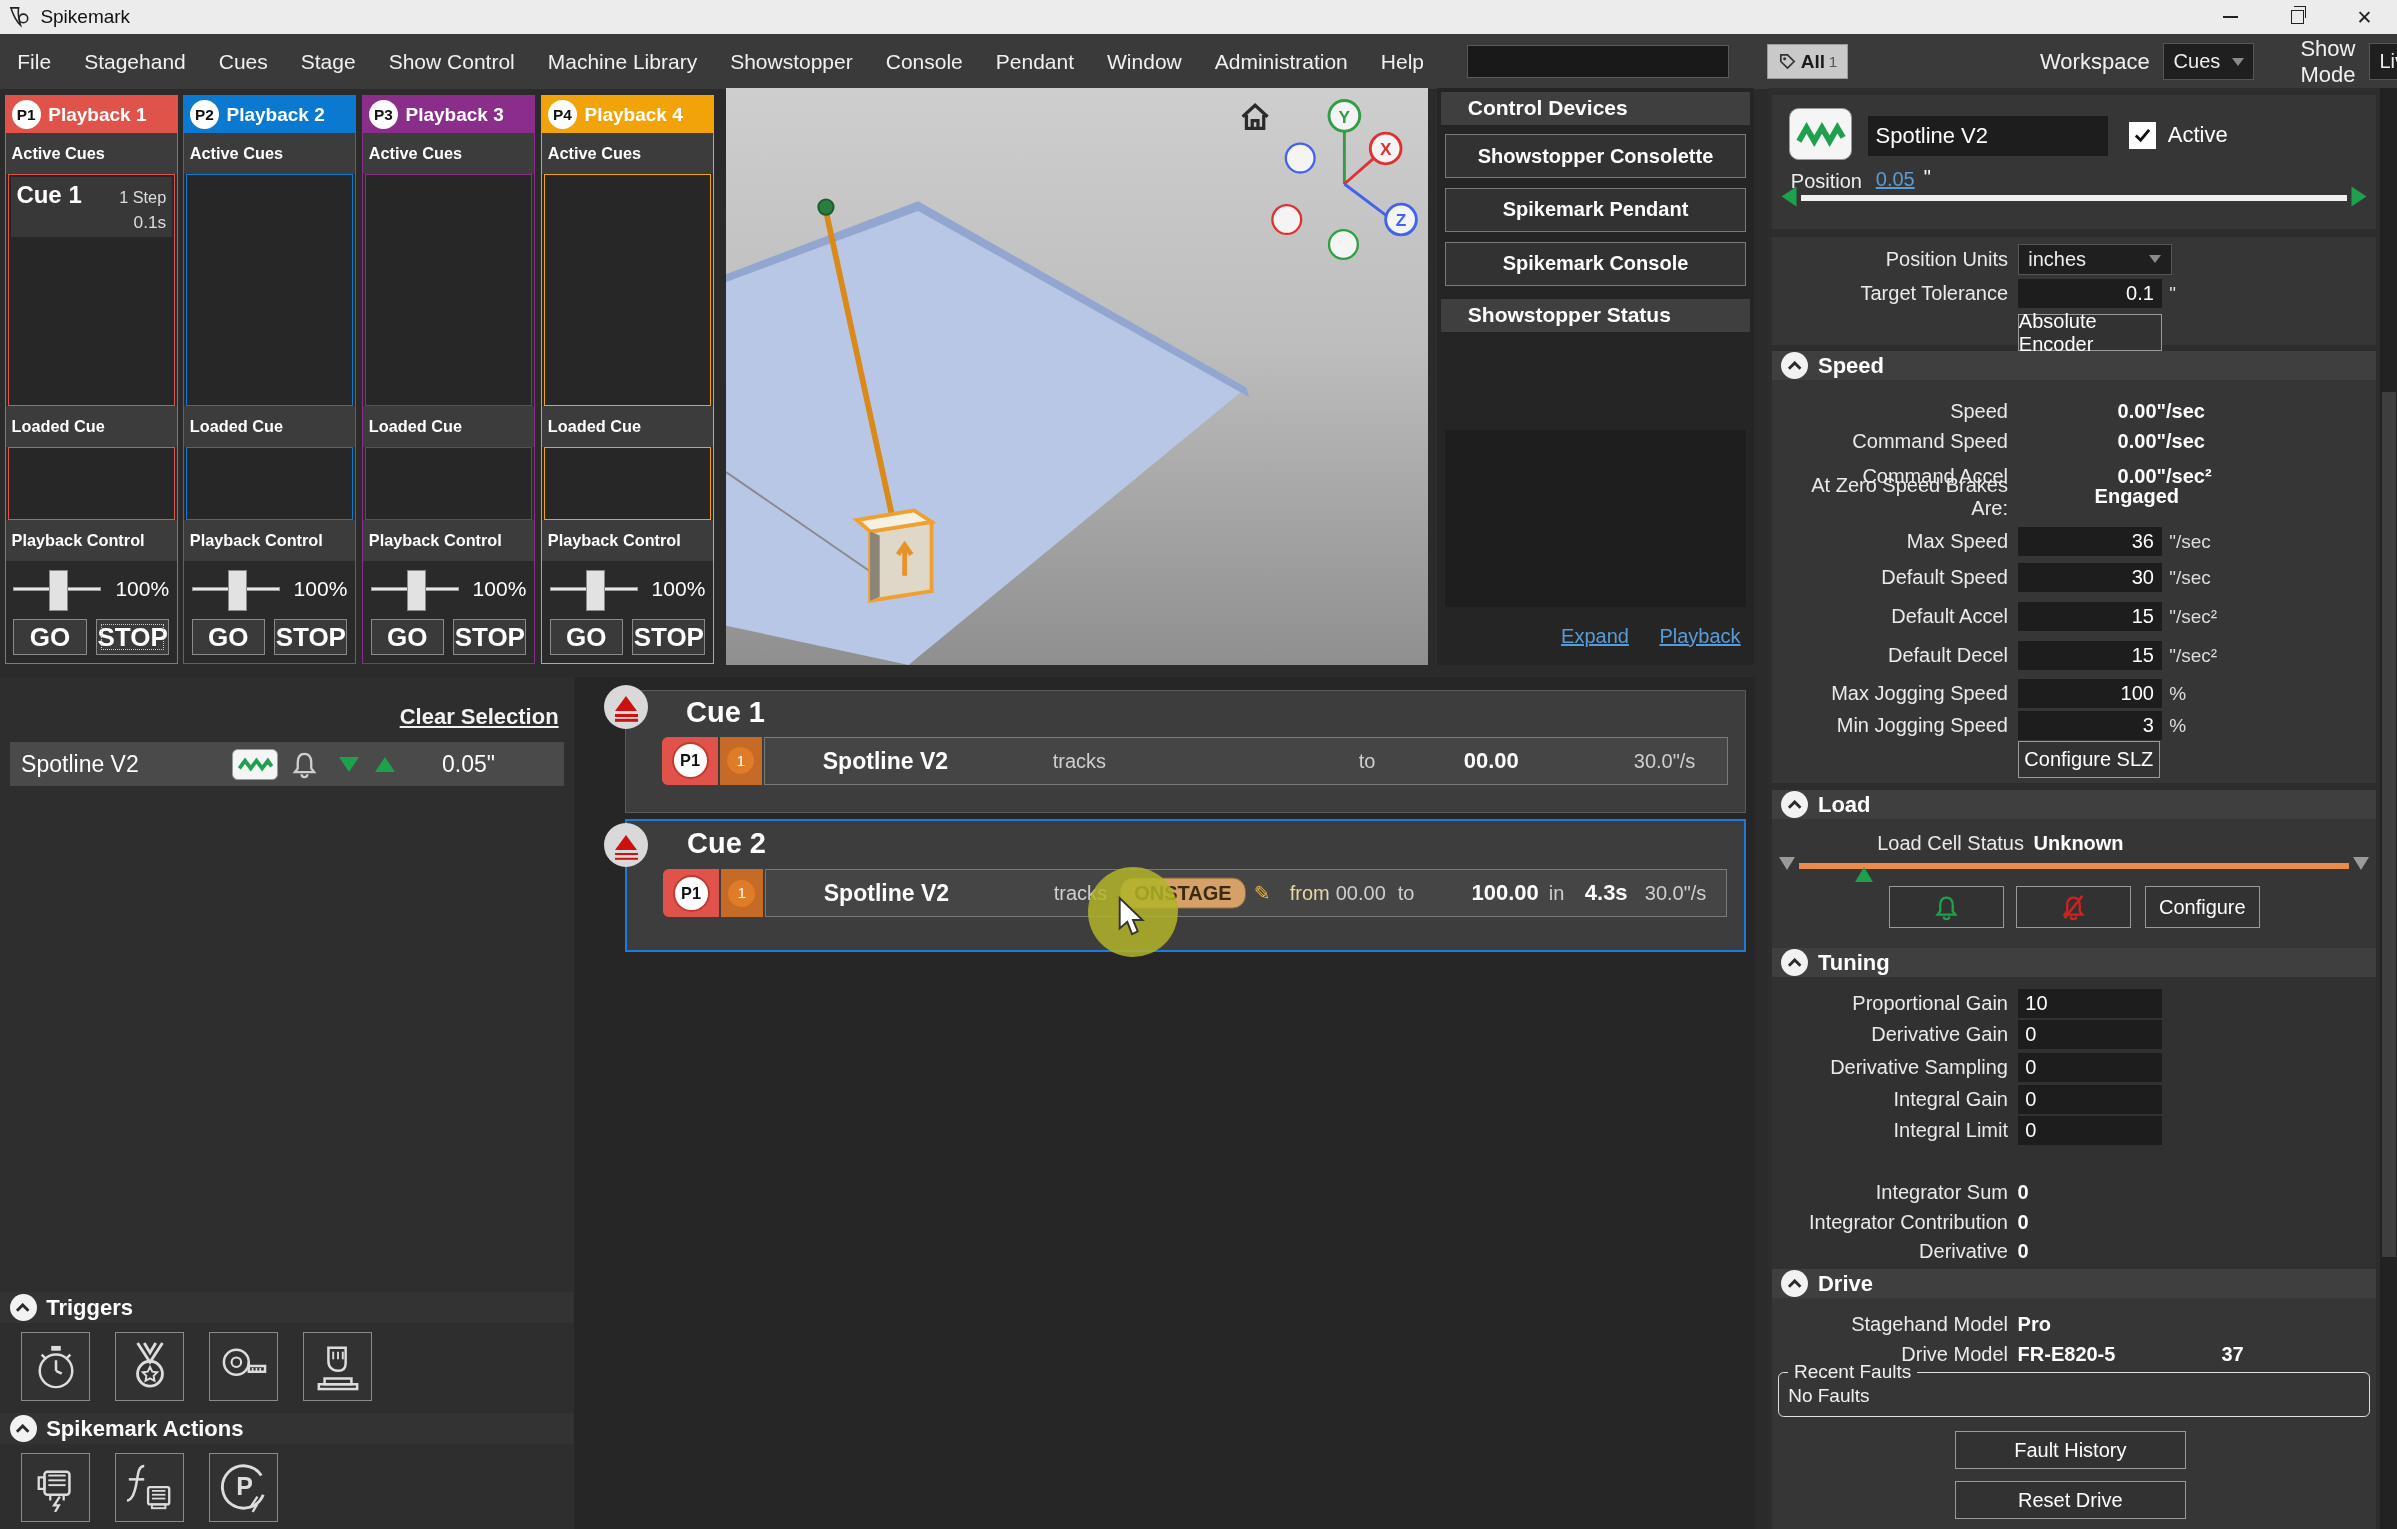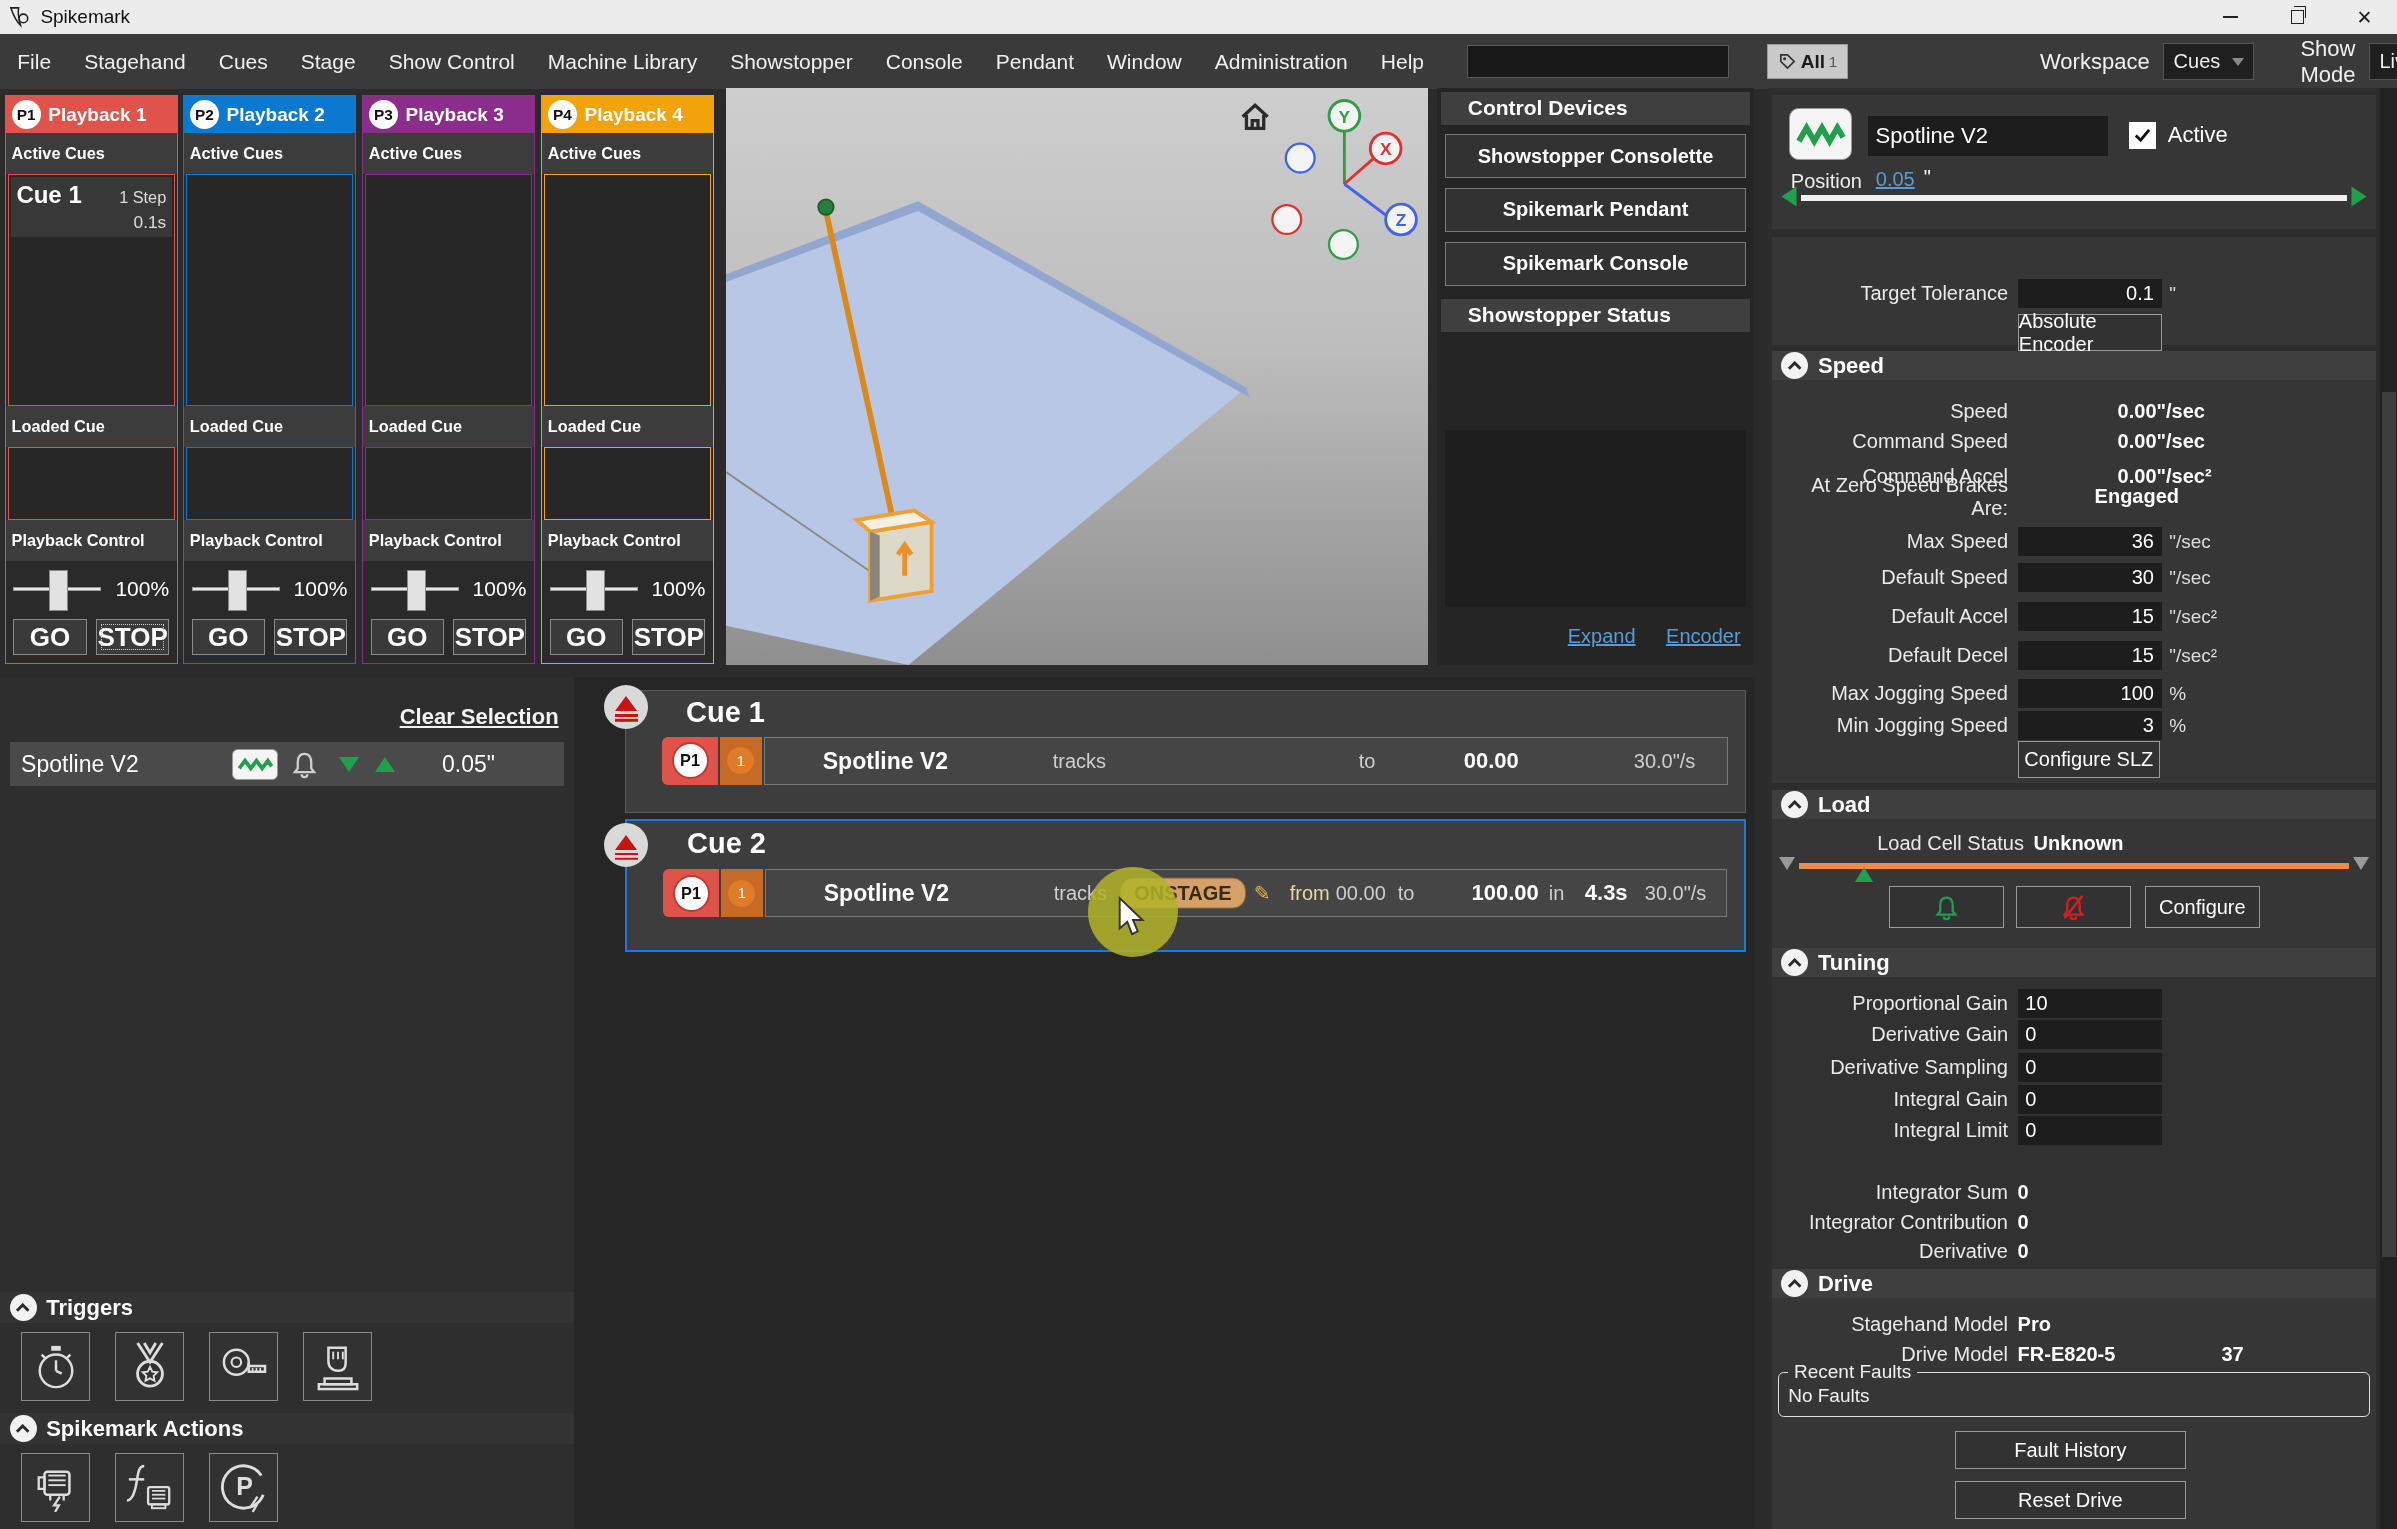--- a/index.html
+++ b/index.html
@@ -304,21 +304,21 @@
 
 <div id="ctrl-devices">
   <div class="cd-header">Control Devices</div>
   <div class="cd-btn">Showstopper Consolette</div>
   <div class="cd-btn">Spikemark Pendant</div>
   <div class="cd-btn">Spikemark Console</div>
   <div class="cd-header" style="margin-top:13.4px;">Showstopper Status</div>
   <div class="cd-status-area"></div>
   <div class="cd-links">
     <a href="#">Expand</a>
-    <a href="#">Encoder</a>
+    <a href="#">Playback</a>
   </div>
 </div>
 
 <div id="left-panel">
   <a href="#" id="clear-selection">Clear Selection</a>
   <div id="machine-row">
     <span class="mname">Spotline V2</span>
     <span class="zig-btn">
       <svg width="37" height="19" viewBox="0 0 38 20">
           <polyline points="2,14 8,6 14,14 20,6 26,14 32,6 36,12" fill="none" stroke="#1fa04d" stroke-width="4"></polyline>
@@ -501,20 +501,27 @@
     <span style="position:absolute; left:396px; top:27px; font-size:22px; color:#fff;">Active</span>
     <span style="position:absolute; left:19px; top:75px; font-size:20px; color:#eee;">Position</span>
     <a href="#" class="linkish" style="position:absolute; left:104px; top:73px; font-size:20px;">0.05</a>
     <span style="position:absolute; left:152px; top:71px; font-size:20px; color:#fff;">"</span>
     <div style="position:absolute; left:29px; right:29px; top:100px; height:6.7px; background:#f0f0f0;"></div>
     <i class="tri-up" style="position:absolute; left:7.7px; top:94px; transform:rotate(-90deg);"></i>
     <i class="tri-up" style="position:absolute; right:7.7px; top:94px; transform:rotate(90deg);"></i>
   </div>
 
   <div class="rp-card" style="top:149px; height:108px;">
+    <div class="rp-row" style="top:5.8px;">
+      <span class="rpl">Position Units</span>
+      <div class="combo" style="width:154px; height:31px;">
+        <span>inches</span>
+        <i class="arrow"></i>
+      </div>
+    </div>
     <div class="rp-row" style="top:40px;">
       <span class="rpl">Target Tolerance</span>
       <input class="rpi right" value="0.1" style="">
       <span class="rp-unit">"</span>
     </div>
     <div class="rp-btn" style="position:absolute; left:246px; top:77px; width:144px; height:37px;">Absolute Encoder</div>
   </div>
 
   <div class="rp-sect" style="top:263px;">
     <span class="chev-circle">

